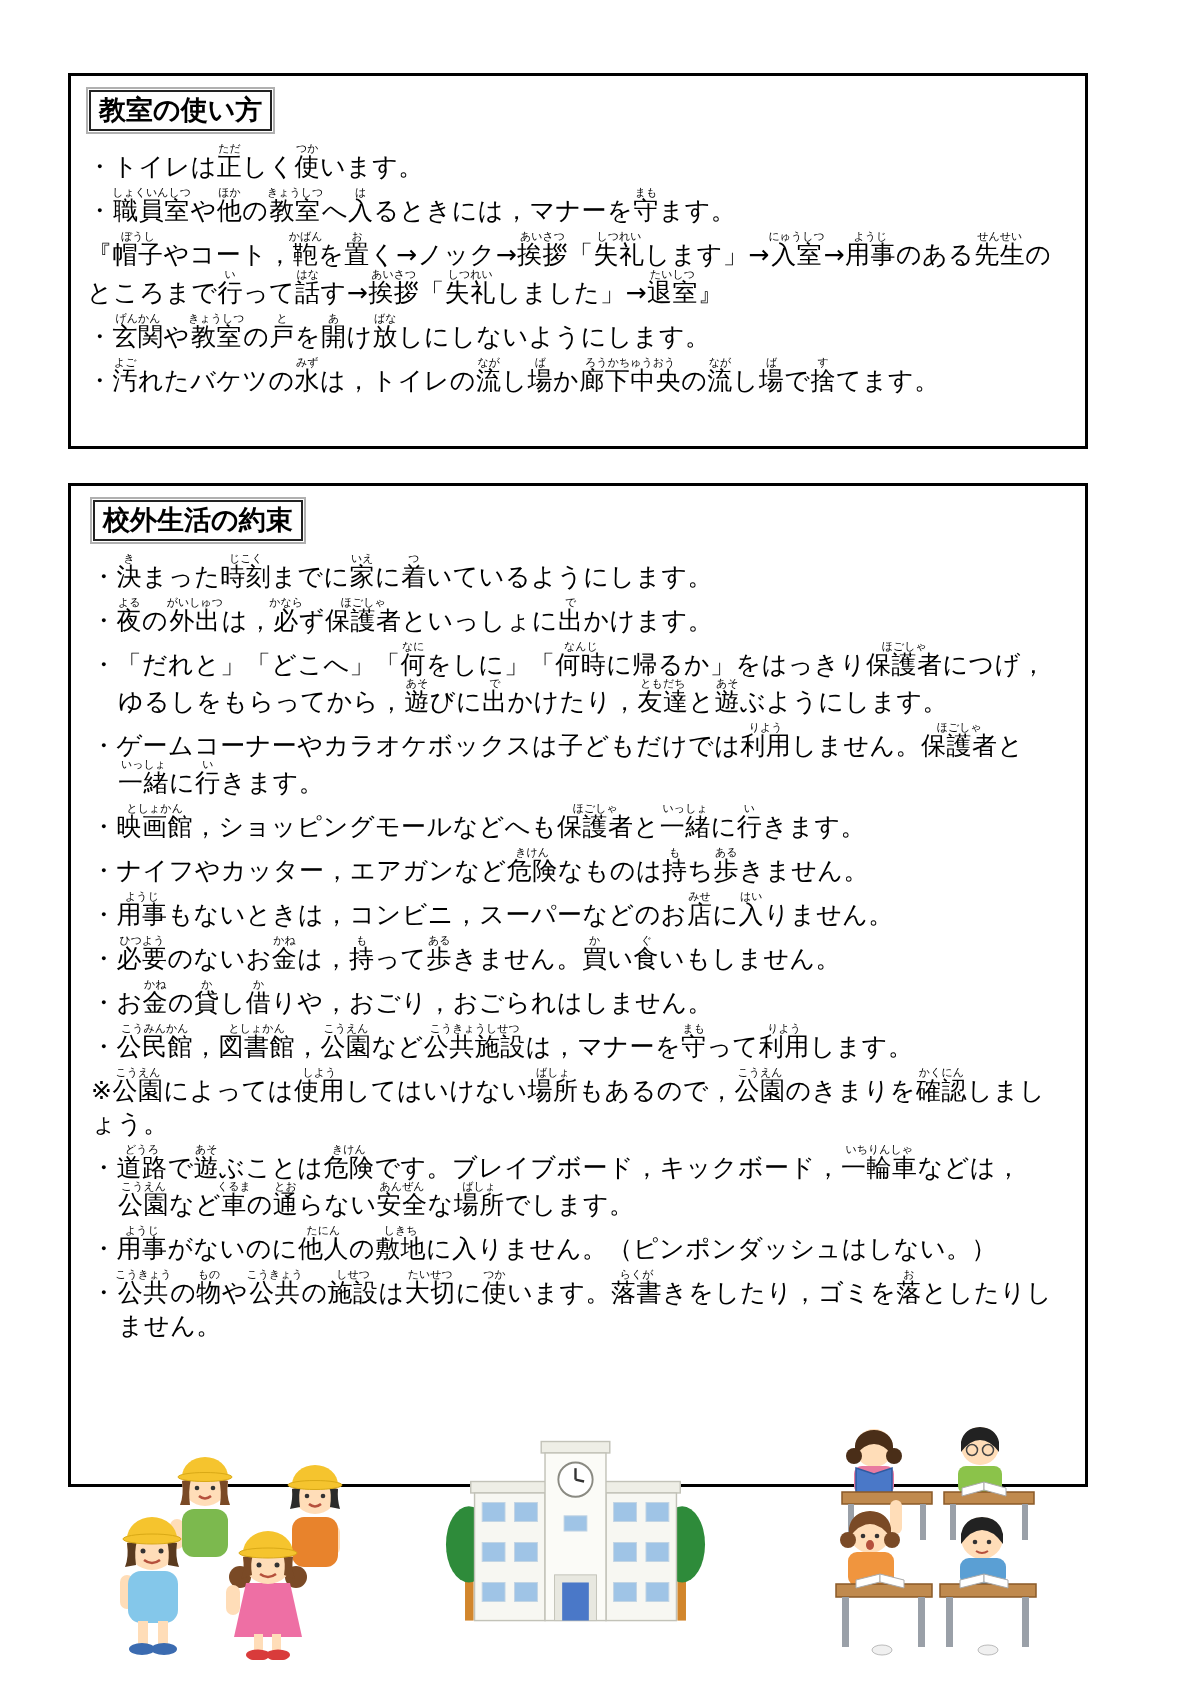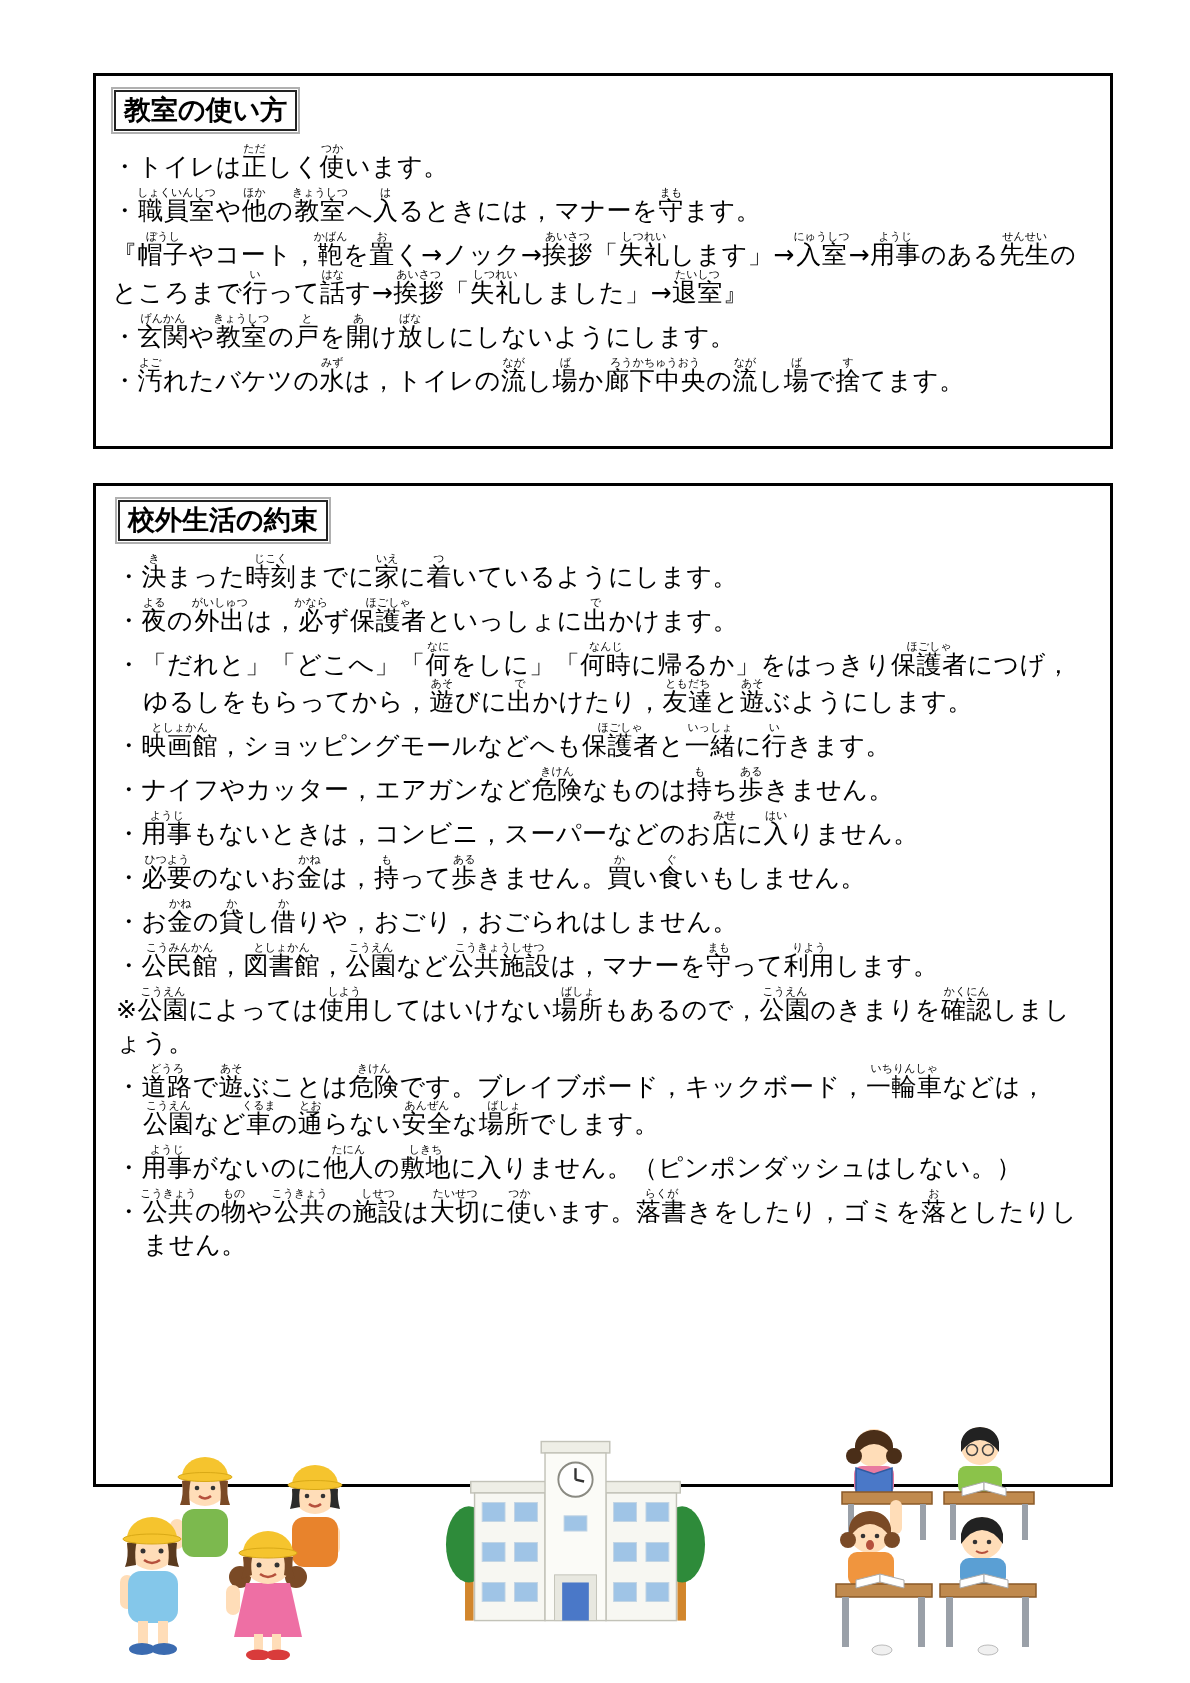--- a/index.html
+++ b/index.html
@@ -7,21 +7,21 @@
   .page {
     position:relative;
     width:1190px; height:1683px;
     background:#ffffff;
     font-family:"DejaVu Sans", sans-serif;
     color:#000;
     overflow:hidden;
   }
   .rule-box {
     position:absolute;
-    left:93px;
+    left:68px;
     width:1020px;
     border:3px solid #000;
     background:#fff;
     padding:12px 16px 0 16px;
     overflow:hidden;
   }
   #box-classroom { top:73px;  height:376px; }
   #box-outside   { top:483px; height:1004px;padding-left:20px; }
   .section-title {
     display:inline-block;
@@ -67,20 +67,21 @@
         <div class="line bullet"><span class="marker">・</span><ruby>汚<rt>よご</rt></ruby>れたバケツの<ruby>水<rt>みず</rt></ruby>は，トイレの<ruby>流<rt>なが</rt></ruby>し<ruby>場<rt>ば</rt></ruby>か<ruby>廊下中央<rt>ろうかちゅうおう</rt></ruby>の<ruby>流<rt>なが</rt></ruby>し<ruby>場<rt>ば</rt></ruby>で<ruby>捨<rt>す</rt></ruby>てます。</div>
       </div>
   </section>
 
   <section class="rule-box" id="box-outside">
     <h2 class="section-title">校外生活の約束</h2>
     <div class="lines">
         <div class="line bullet"><span class="marker">・</span><ruby>決<rt>き</rt></ruby>まった<ruby>時刻<rt>じこく</rt></ruby>までに<ruby>家<rt>いえ</rt></ruby>に<ruby>着<rt>つ</rt></ruby>いているようにします。</div>
         <div class="line bullet"><span class="marker">・</span><ruby>夜<rt>よる</rt></ruby>の<ruby>外出<rt>がいしゅつ</rt></ruby>は，<ruby>必<rt>かなら</rt></ruby>ず<ruby>保護者<rt>ほごしゃ</rt></ruby>といっしょに<ruby>出<rt>で</rt></ruby>かけます。</div>
         <div class="line bullet"><span class="marker">・</span>「だれと」「どこへ」「<ruby>何<rt>なに</rt></ruby>をしに」「<ruby>何時<rt>なんじ</rt></ruby>に帰るか」をはっきり<ruby>保護者<rt>ほごしゃ</rt></ruby>につげ，ゆるしをもらってから，<ruby>遊<rt>あそ</rt></ruby>びに<ruby>出<rt>で</rt></ruby>かけたり，<ruby>友達<rt>ともだち</rt></ruby>と<ruby>遊<rt>あそ</rt></ruby>ぶようにします。</div>
+        <div class="line bullet"><span class="marker">・</span>ゲームコーナーやカラオケボックスは子どもだけでは<ruby>利用<rt>りよう</rt></ruby>しません。<ruby>保護者<rt>ほごしゃ</rt></ruby>と<ruby>一緒<rt>いっしょ</rt></ruby>に<ruby>行<rt>い</rt></ruby>きます。</div>
         <div class="line bullet"><span class="marker">・</span><ruby>映画館<rt>としょかん</rt></ruby>，ショッピングモールなどへも<ruby>保護者<rt>ほごしゃ</rt></ruby>と<ruby>一緒<rt>いっしょ</rt></ruby>に<ruby>行<rt>い</rt></ruby>きます。</div>
         <div class="line bullet"><span class="marker">・</span>ナイフやカッター，エアガンなど<ruby>危険<rt>きけん</rt></ruby>なものは<ruby>持<rt>も</rt></ruby>ち<ruby>歩<rt>ある</rt></ruby>きません。</div>
         <div class="line bullet"><span class="marker">・</span><ruby>用事<rt>ようじ</rt></ruby>もないときは，コンビニ，スーパーなどのお<ruby>店<rt>みせ</rt></ruby>に<ruby>入<rt>はい</rt></ruby>りません。</div>
         <div class="line bullet"><span class="marker">・</span><ruby>必要<rt>ひつよう</rt></ruby>のないお<ruby>金<rt>かね</rt></ruby>は，<ruby>持<rt>も</rt></ruby>って<ruby>歩<rt>ある</rt></ruby>きません。<ruby>買<rt>か</rt></ruby>い<ruby>食<rt>ぐ</rt></ruby>いもしません。</div>
         <div class="line bullet"><span class="marker">・</span>お<ruby>金<rt>かね</rt></ruby>の<ruby>貸<rt>か</rt></ruby>し<ruby>借<rt>か</rt></ruby>りや，おごり，おごられはしません。</div>
         <div class="line bullet"><span class="marker">・</span><ruby>公民館<rt>こうみんかん</rt></ruby>，<ruby>図書館<rt>としょかん</rt></ruby>，<ruby>公園<rt>こうえん</rt></ruby>など<ruby>公共施設<rt>こうきょうしせつ</rt></ruby>は，マナーを<ruby>守<rt>まも</rt></ruby>って<ruby>利用<rt>りよう</rt></ruby>します。</div>
         <div class="line plain">※<ruby>公園<rt>こうえん</rt></ruby>によっては<ruby>使用<rt>しよう</rt></ruby>してはいけない<ruby>場所<rt>ばしょ</rt></ruby>もあるので，<ruby>公園<rt>こうえん</rt></ruby>のきまりを<ruby>確認<rt>かくにん</rt></ruby>しましょう。</div>
         <div class="line bullet"><span class="marker">・</span><ruby>道路<rt>どうろ</rt></ruby>で<ruby>遊<rt>あそ</rt></ruby>ぶことは<ruby>危険<rt>きけん</rt></ruby>です。ブレイブボード，キックボード，<ruby>一輪車<rt>いちりんしゃ</rt></ruby>などは，<ruby>公園<rt>こうえん</rt></ruby>など<ruby>車<rt>くるま</rt></ruby>の<ruby>通<rt>とお</rt></ruby>らない<ruby>安全<rt>あんぜん</rt></ruby>な<ruby>場所<rt>ばしょ</rt></ruby>でします。</div>
         <div class="line bullet"><span class="marker">・</span><ruby>用事<rt>ようじ</rt></ruby>がないのに<ruby>他人<rt>たにん</rt></ruby>の<ruby>敷地<rt>しきち</rt></ruby>に入りません。（ピンポンダッシュはしない。）</div>
         <div class="line bullet"><span class="marker">・</span><ruby>公共<rt>こうきょう</rt></ruby>の<ruby>物<rt>もの</rt></ruby>や<ruby>公共<rt>こうきょう</rt></ruby>の<ruby>施設<rt>しせつ</rt></ruby>は<ruby>大切<rt>たいせつ</rt></ruby>に<ruby>使<rt>つか</rt></ruby>います。<ruby>落書<rt>らくが</rt></ruby>きをしたり，ゴミを<ruby>落<rt>お</rt></ruby>としたりしません。</div>

